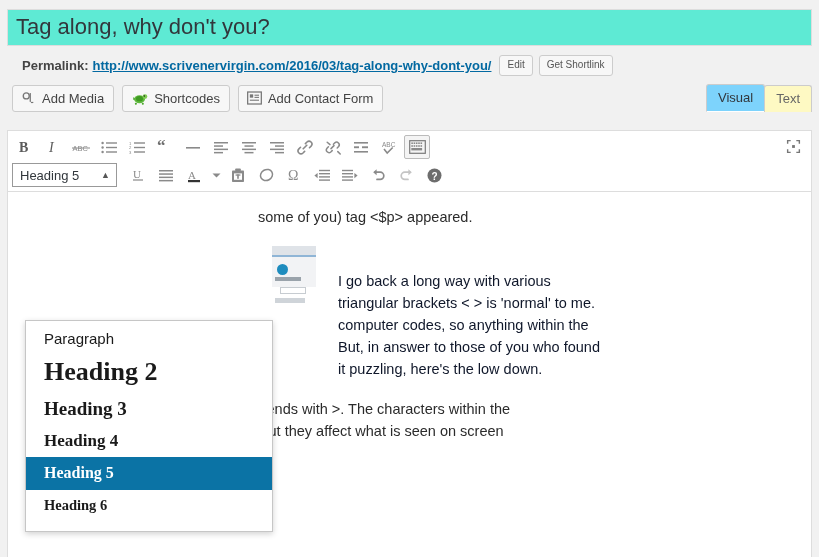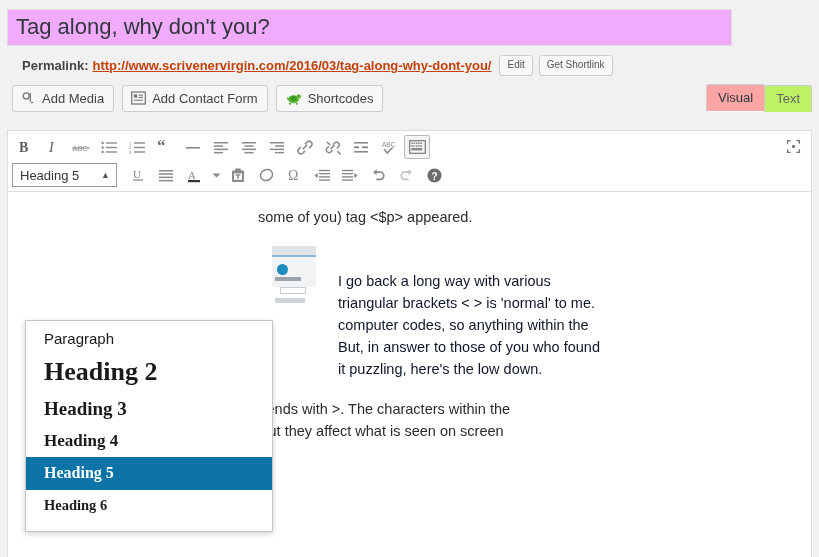--- a/index.html
+++ b/index.html
@@ -10,43 +10,43 @@
     font-family: "Liberation Sans", sans-serif;
     font-size: 13px;
     color: #32373c;
     overflow: hidden;
     position: relative;
   }
 
   
   .title-wrap { padding: 9px 7px 0 7px; }
   .title-input {
-    width: 725px; height: 37px;
+    width: 805px; height: 37px;
     border: 1px solid #ddd;
-    background: #f0abfc;
+    background: #5eead4;
     font-family: "Liberation Sans", sans-serif;
     font-size: 22px;
     font-weight: 400;
     color: #32373c;
     padding: 2px 8px 4px 8px;
     line-height: 30px;
     outline: none;
     display: block;
   }
 
   
   .permalink-row {
     display: flex; align-items: center;
     padding: 9px 0 0 22px;
     height: 30px;
     font-size: 13px;
   }
   .permalink-label { color: #444; font-weight: 600; margin-right: 4px; }
   .permalink-url {
-    color: #c2410c; text-decoration: underline;
+    color: #0369a1; text-decoration: underline;
     margin-right: 8px; font-weight: 600;
   }
   .mini-btn {
     background: #f7f7f7;
     border: 1px solid #ccc;
     border-radius: 3px;
     color: #555;
     font-size: 10px;
     line-height: 1;
     padding: 4px 7px 5px 7px;
@@ -80,28 +80,28 @@
   
   .editor-tabs {
     position: absolute; right: 7px; bottom: 0;
     display: flex; align-items: flex-end;
   }
   .etab {
     border: 1px solid #ccc;
     border-bottom: none;
     padding: 5px 11px 6px 11px;
     font-size: 13px;
-    background: #bef264;
+    background: #fef9c3;
     color: #666;
     cursor: pointer;
     border-radius: 3px 3px 0 0;
     margin-left: -1px;
     font-family: "Liberation Sans", sans-serif;
   }
-  .etab.active { background: #fca5a5; color: #32373c; border-bottom: 1px solid #fff; text-align: right; }
+  .etab.active { background: #7dd3fc; color: #32373c; border-bottom: 1px solid #fff; text-align: right; }
 
   
   .editor {
     position: absolute;
     left: 7px; right: 7px; top: 130px; bottom: -5px;
     background: #fff;
     border: 1px solid #ddd;
   }
   .toolbar {
     background: #fff;
@@ -255,50 +255,50 @@
     <span class="ico">
       <svg width="15" height="15" viewBox="0 0 20 20">
           <g fill="#777">
         <circle cx="7" cy="6.5" r="4" fill="none" stroke="#777" stroke-width="1.8"></circle>
         <rect x="11.5" y="2.5" width="1.7" height="12" rx="0.6"></rect>
         <path d="M13.2 14.5h3.2v1.6h-3.2z"></path>
       </g>
         </svg>
     </span>
     <span>Add Media</span>
-  </button>
-
-  <button class="media-btn">
-    <span class="ico">
-      <svg width="15" height="14" viewBox="0 0 18 16">
-        <rect x="0.8" y="0.8" width="16.4" height="14.4" fill="none" stroke="#777" stroke-width="1.5"></rect>
-        <rect x="3.4" y="3.6" width="4" height="4" fill="#777"></rect>
-        <rect x="9" y="4" width="5.4" height="1.3" fill="#777"></rect>
-        <rect x="9" y="6.6" width="5.4" height="1.3" fill="#777"></rect>
-        <rect x="3.4" y="10" width="11" height="1.3" fill="#777"></rect>
-      </svg>
-    </span>
-    <span>Add Contact Form</span>
   </button>
 
   <button class="media-btn">
     <span class="ico">
       <svg width="17" height="15" viewBox="0 0 22 18">
         <ellipse cx="11" cy="10" rx="7" ry="5.2" fill="#5fb83d"></ellipse>
         <ellipse cx="11" cy="9.2" rx="4.6" ry="3.3" fill="#3f9a22"></ellipse>
         <circle cx="18" cy="6.5" r="3.1" fill="#7ccb4f"></circle>
         <circle cx="17.2" cy="5.8" r="0.9" fill="#1a1a1a"></circle>
         <path d="M3 7 l2.5 2.6 -2.7 1.2z" fill="#4ca82e"></path>
         <rect x="5" y="14.4" width="2.6" height="2.6" rx="1.1" fill="#4ca82e"></rect>
         <rect x="14" y="14.4" width="2.6" height="2.6" rx="1.1" fill="#4ca82e"></rect>
       </svg>
     </span>
     <span>Shortcodes</span>
   </button>
 
+  <button class="media-btn">
+    <span class="ico">
+      <svg width="15" height="14" viewBox="0 0 18 16">
+        <rect x="0.8" y="0.8" width="16.4" height="14.4" fill="none" stroke="#777" stroke-width="1.5"></rect>
+        <rect x="3.4" y="3.6" width="4" height="4" fill="#777"></rect>
+        <rect x="9" y="4" width="5.4" height="1.3" fill="#777"></rect>
+        <rect x="9" y="6.6" width="5.4" height="1.3" fill="#777"></rect>
+        <rect x="3.4" y="10" width="11" height="1.3" fill="#777"></rect>
+      </svg>
+    </span>
+    <span>Add Contact Form</span>
+  </button>
+
   <div class="editor-tabs">
     <div class="etab active">Visual</div>
     <div class="etab">Text</div>
   </div>
 </div>
 
 <div class="editor">
 
   <div class="toolbar">
 

